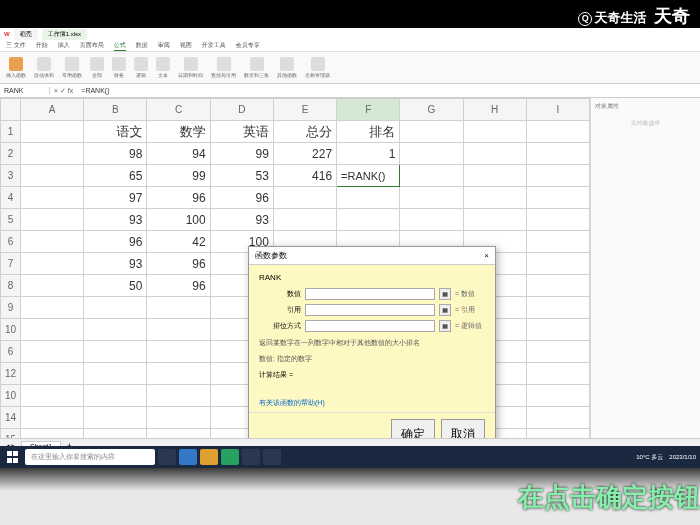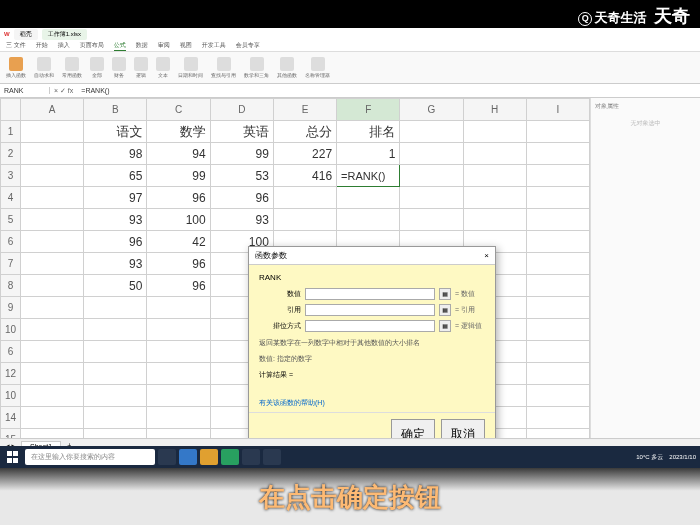--- a/index.html
+++ b/index.html
@@ -45,21 +45,21 @@
 .dialog .dlg-foot button{width:44px;height:32px;font-size:12px;border:1px solid #999;background:#f0f0f0}
 .dialog .help-link{color:#0066cc;font-size:7px;padding:4px 10px}
 .sheet-tabs{height:14px;background:#f0f0f0;border-top:1px solid #ccc;display:flex;align-items:center;font-size:7px;padding:0 6px;gap:6px}
 .sheet-tabs .stab{padding:1px 8px;background:#fff;border:1px solid #ccc;border-bottom:none}
 .taskbar{position:absolute;bottom:57px;left:0;width:700px;height:22px;background:#1a2940;display:flex;align-items:center;padding:0 4px;gap:3px}
 .taskbar .start{width:18px;height:18px;display:flex;flex-wrap:wrap;gap:1px;padding:3px}
 .taskbar .start span{width:5px;height:5px;background:#fff}
 .taskbar .search{width:130px;height:16px;background:#fff;border-radius:2px;font-size:7px;color:#888;padding:0 6px;line-height:16px}
 .taskbar .ticon{width:18px;height:16px;background:#2a3950;border-radius:2px}
 .taskbar .tray{margin-left:auto;color:#fff;font-size:6px;display:flex;align-items:center;gap:6px}
-.subtitle{position:absolute;bottom:10px;left:0;width:700px;text-align:center;color:#fdba74;font-size:26px;font-weight:bold;text-shadow:0 0 3px #000}
+.subtitle{position:absolute;bottom:10px;left:0;width:700px;text-align:right;color:#86efac;font-size:26px;font-weight:bold;text-shadow:0 0 3px #000}
 .desk-edge{position:absolute;bottom:0;left:0;width:700px;height:57px;background:linear-gradient(#3a3a3a,#e8e8e8 40%)}
 </style>
 </head>
 <body>
 
 <div class="letterbox-top">
   <div class="watermark">
     <span class="watermark-icon">Q</span><span>天奇生活</span>
     <span style="font-size:18px;margin-left:4px">天奇</span>
   </div>

